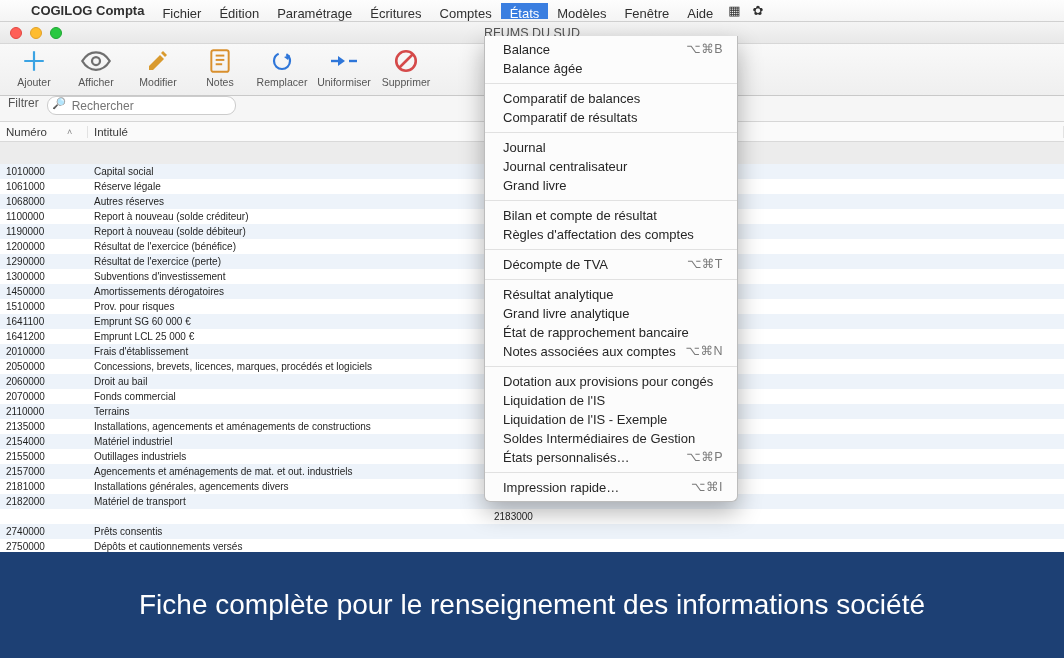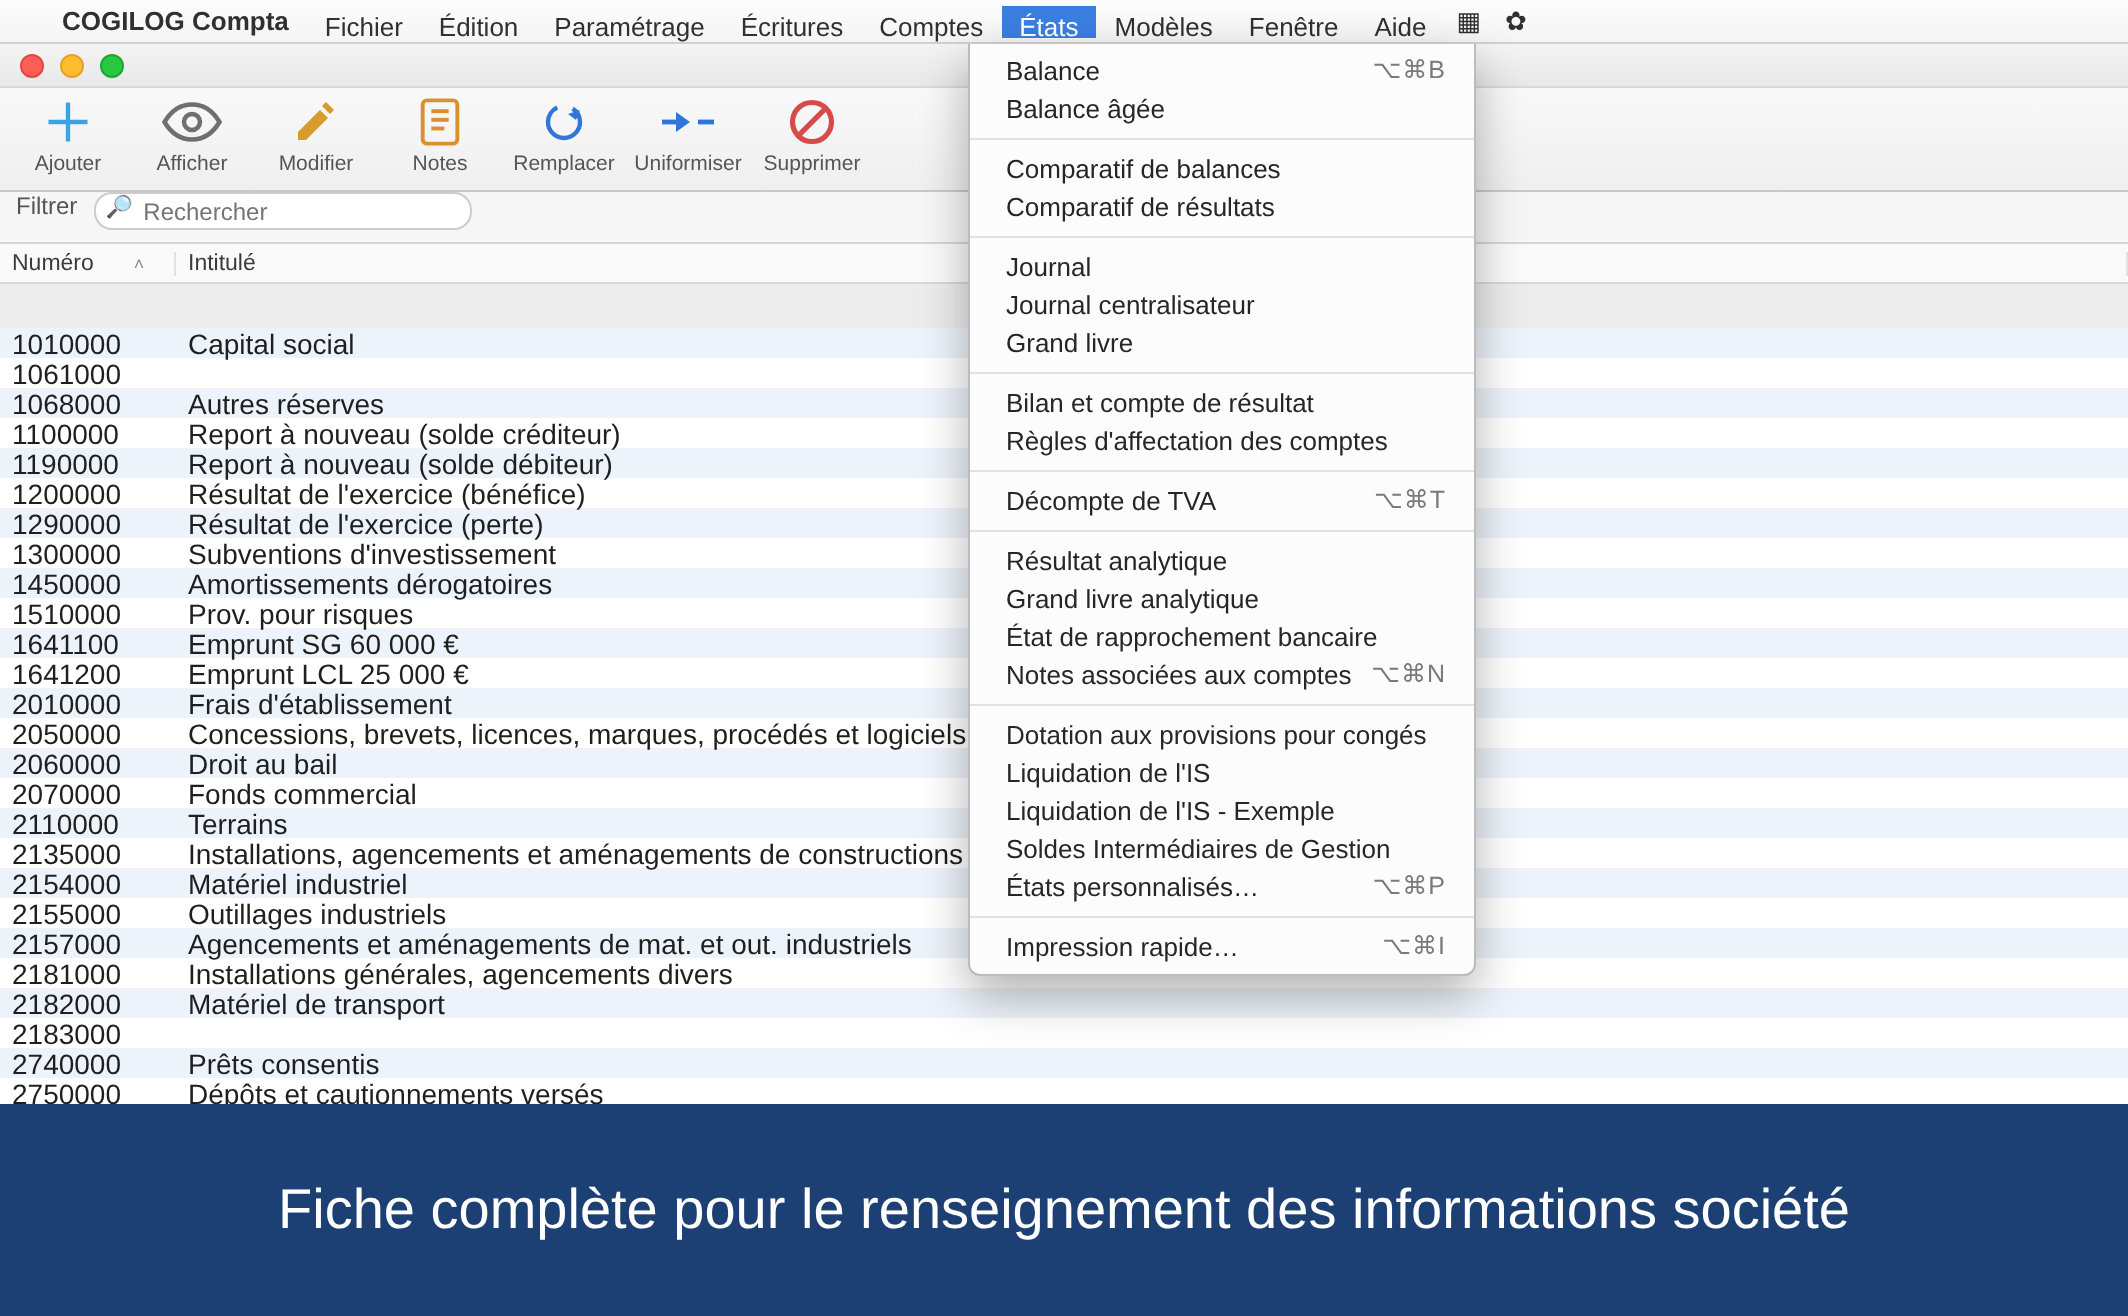--- a/index.html
+++ b/index.html
@@ -30,27 +30,27 @@
   .filter input { flex:0 0 200px; height:19px; border:1px solid #ccc; border-radius:9px; padding:0 8px 0 24px; font-size:12px; color:#999;}
   .filter .sw { position:relative;}
   .filter .sw::before { content:"\1F50D"; position:absolute; left:6px; top:1px; font-size:11px; color:#999; transform: scaleX(-1);}
   
   .headers { height:20px; display:flex; align-items:center; background:#fafafa; border-bottom:1px solid #d9d9d9; font-size:11.5px; color:#3b3b3b;}
   .headers .h1 { width:88px; padding-left:6px; display:flex; align-items:center; gap:20px; border-right:1px solid #e2e2e2;}
   .headers .h2 { flex:1; padding-left:6px; border-right:1px solid #e2e2e2;}
   .headers .sort { font-size:9px; color:#888;}
   
   .grid { position:absolute; left:0; right:0; top:142px; bottom:0; overflow:hidden; background:#fff;}
-  .row { display:flex; height:15px; font-size:14px; color:#1f1f1f; align-items:center;}
+  .row { display:flex; height:15px; font-size:10px; color:#1f1f1f; align-items:center;justify-content:center;}
   .row:nth-child(odd){ background:#edf3fa;}
   .row:nth-child(even){ background:#ffffff;}
   .row .c1 { width:88px; padding-left:6px;}
   .row .c2 { flex:1; padding-left:6px; white-space:nowrap; overflow:hidden;}
   
-  .menu { position:absolute; top:0; left:484px; width:254px; background:#fcfcfc; border:1px solid #bcbcbc; border-top:none; border-radius:0 0 6px 6px; box-shadow:0 10px 24px rgba(0,0,0,.3); padding:4px 0; font-size:13px; color:#262626; z-index:50;}
+  .menu { position:absolute; top:14px; left:484px; width:254px; background:#fcfcfc; border:1px solid #bcbcbc; border-top:none; border-radius:0 0 6px 6px; box-shadow:0 10px 24px rgba(0,0,0,.3); padding:4px 0; font-size:13px; color:#262626; z-index:50;}
   .menu .mi { height:19px; line-height:19px; padding:0 18px; position:relative; white-space:nowrap;}
   .menu .mi .sc { position:absolute; right:14px; color:#7a7a7a; font-size:12.5px; letter-spacing:0.5px;}
   .menu .sep { height:1px; background:#e1e1e1; margin:5px 0;}
   
   .caption { position:absolute; left:0; right:0; bottom:0; height:106px; background:#1d4074; display:flex; align-items:center; justify-content:center; font-family: "Gill Sans", "Segoe UI", sans-serif; color:#fff; font-size:28px; z-index:40;}
 </style>
 </head>
 <body>
 
 <div class="menubar">
@@ -165,20 +165,21 @@
     <div class="h2"><span>Intitulé</span></div>
   </div>
 
   <div class="grid" id="grid">
       <div class="row">
         <div class="c1">1010000</div>
         <div class="c2">Capital social</div>
       </div>
       <div class="row">
         <div class="c1">1061000</div>
+        <div class="c2">Réserve légale</div>
       </div>
       <div class="row">
         <div class="c1">1068000</div>
         <div class="c2">Autres réserves</div>
       </div>
       <div class="row">
         <div class="c1">1100000</div>
         <div class="c2">Report à nouveau (solde créditeur)</div>
       </div>
       <div class="row">

